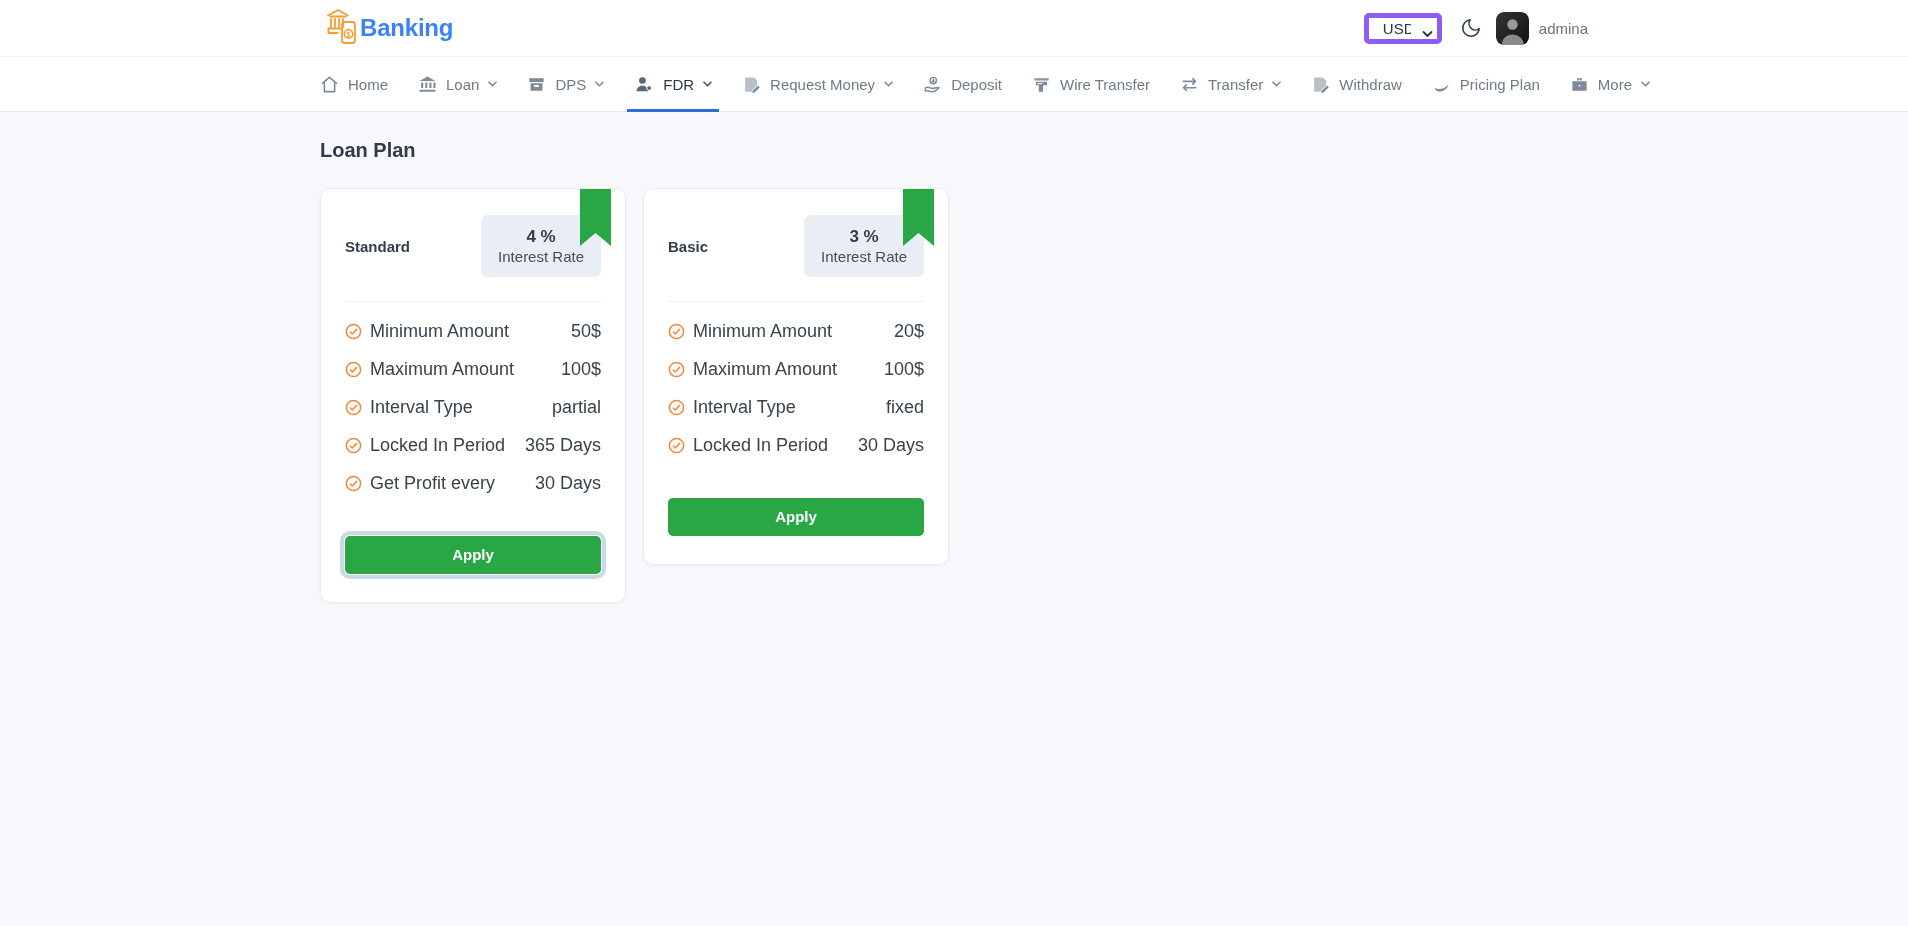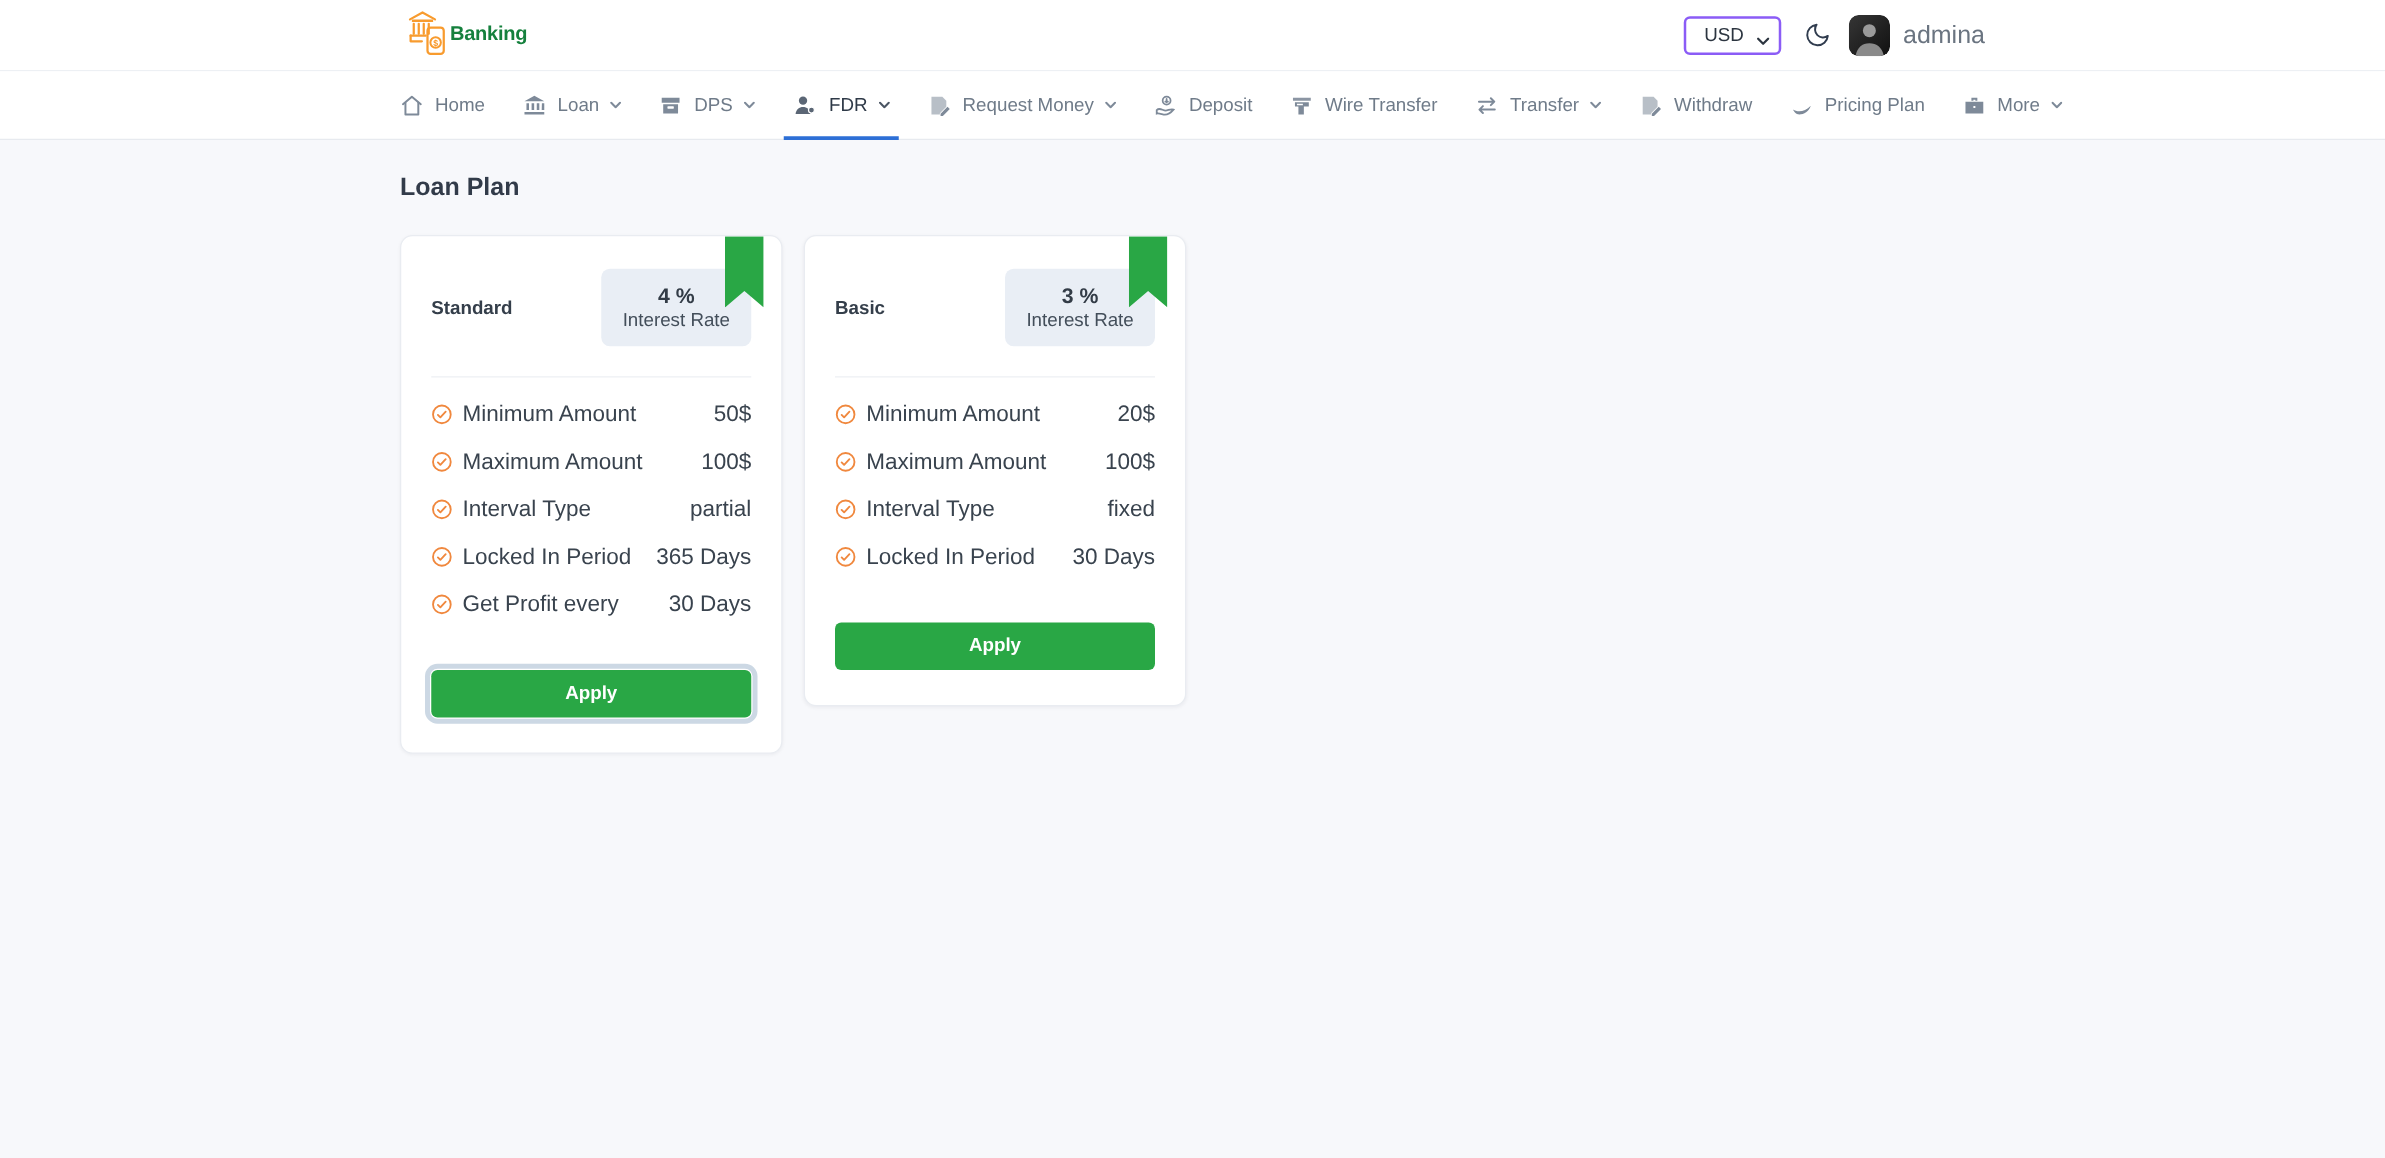--- a/index.html
+++ b/index.html
@@ -9,33 +9,33 @@
     background:#f7f8fb;
     font-family:"Liberation Sans", sans-serif;
     color:#39434e;
   }
   .container { width:1268px; margin:0 auto; }
 
   
   .topbar { height:57px; background:#fff; border-bottom:1px solid #edf0f4; }
   .topbar-inner { height:100%; display:flex; align-items:center; justify-content:space-between; }
   .brand { display:flex; align-items:center; }
-  .brand-name { font-size:16px; font-weight:700; color:#15803d; letter-spacing:-.2px; margin-left:-4px; }
+  .brand-name { font-size:24px; font-weight:700; color:#3b82f6; letter-spacing:-.2px; margin-left:-4px; }
   .header-right { display:flex; align-items:center; }
   .currency-wrap { position:relative; margin-right:18px; }
   .currency-select {
     appearance:none; -webkit-appearance:none;
     width:78px; height:31px; padding:0 26px 0 14px;
-    border:2px solid #8b5cf6; border-radius:5px;
+    border:5px solid #8b5cf6; border-radius:5px;
     font-family:inherit; font-size:15px; color:#2c3540; background:#fff; cursor:pointer;
   }
   .currency-chevron { position:absolute; right:9px; top:11px; pointer-events:none; }
   .moon-btn { background:none; border:none; padding:0; margin-right:14px; cursor:pointer; display:flex; align-items:center; }
   .avatar { width:33px; height:33px; border-radius:8px; overflow:hidden; display:block; }
-  .username { font-size:20px; color:#6a7480; margin-left:10px; }
+  .username { font-size:15px; color:#6a7480; margin-left:10px; }
   .profile { display:flex; align-items:center; cursor:pointer; }
 
   
   .navbar { height:55px; background:#fff; border-bottom:1px solid #e7eaef; }
   .nav-inner { height:100%; display:flex; align-items:center; gap:30px; }
   .nav-item { position:relative; height:100%; display:flex; align-items:center; gap:9px;
     font-size:15px; color:#6f7b89; cursor:pointer; white-space:nowrap; }
   .nav-item svg.nav-ic { flex:0 0 auto; }
   .nav-item.active { color:#2e3947; }
   .nav-item.active::after { content:""; position:absolute; left:-7px; right:-7px; bottom:-1px; height:3px; background:#2d6fd6; }

